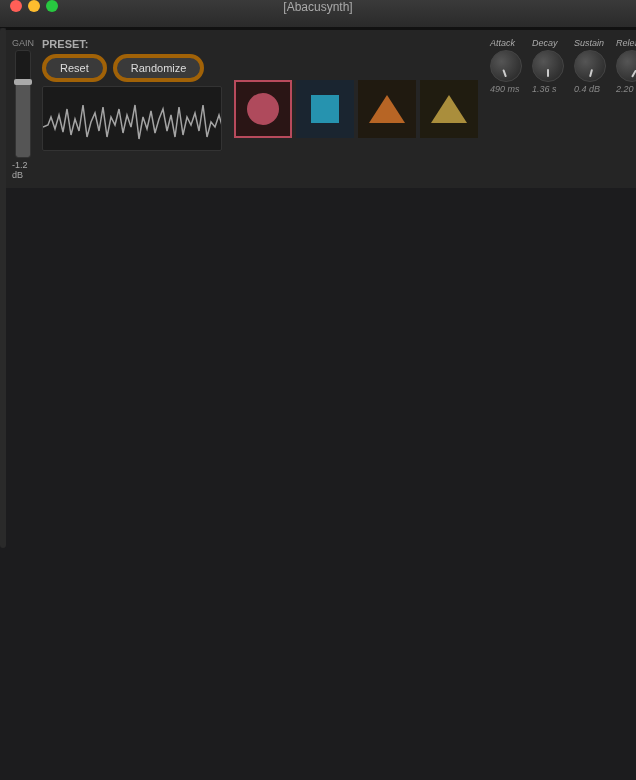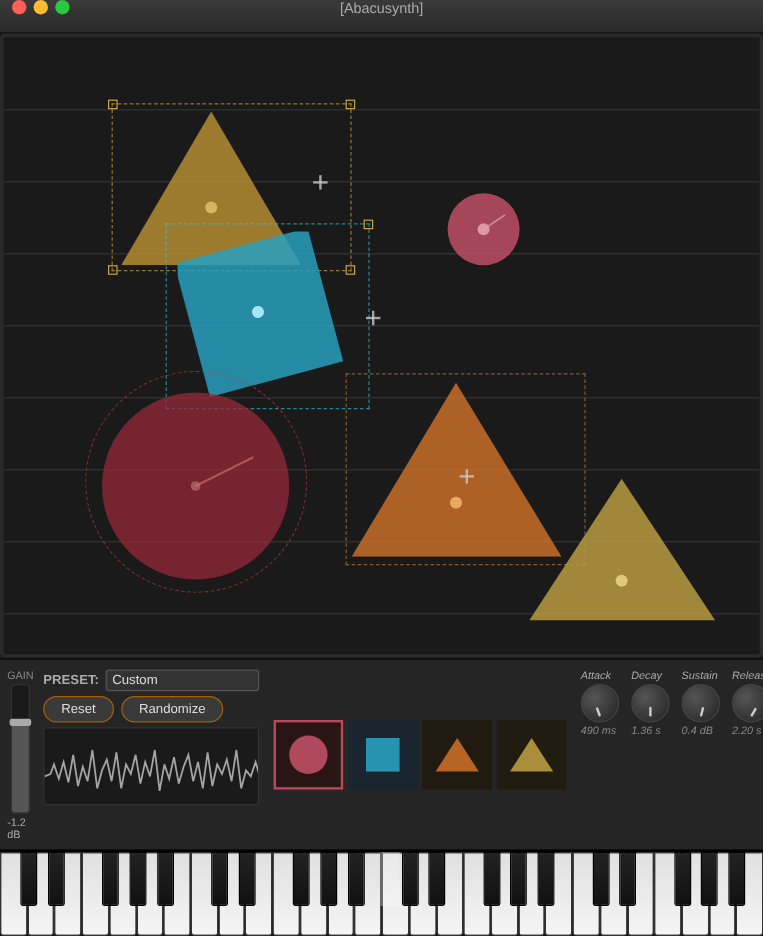--- a/index.html
+++ b/index.html
@@ -39,21 +39,21 @@
       color: #aaa;
       font-size: 12px;
     }
 
     
     .synth-body {
       width: 100%;
       height: 752px;
       background: #1c1c1e;
       display: flex;
-      flex-direction: column;
+      flex-direction: row;
     }
 
     
     .canvas-area {
       width: 100%;
       height: 520px;
       background: #1a1a1a;
       position: relative;
       border: 3px solid #2a2a2a;
       border-radius: 4px;
@@ -205,21 +205,21 @@
       border-radius: 3px;
       appearance: none;
       -webkit-appearance: none;
     }
     .button-row {
       display: flex;
       gap: 6px;
     }
     .ctrl-btn {
       background: #3a3a3a;
-      border: 1px solid #a16207;
+      border: 4px solid #a16207;
       color: #ddd;
       font-size: 11px;
       padding: 4px 14px;
       border-radius: 14px;
       cursor: pointer;
     }
 
     
     .waveform-area {
       width: 180px;
@@ -468,27 +468,20 @@
       <div class="gain-slider-container">
         <div class="gain-slider-fill"></div>
         <div class="gain-slider-thumb"></div>
       </div>
       <span class="gain-value">-1.2 dB</span>
     </div>
 
     <div class="left-controls">
       <div class="preset-row">
         <span class="preset-label">PRESET:</span>
-        <select class="preset-select">
-          <option>Custom</option>
-          <option>Default</option>
-          <option>Preset 1</option>
-          <option>Preset 2</option>
-          <option>Preset 3</option>
-        </select>
       </div>
       <div class="button-row">
         <button class="ctrl-btn">Reset</button>
         <button class="ctrl-btn">Randomize</button>
       </div>
 
       <div class="waveform-area">
         <svg width="180" height="65">
           <polyline fill="none" stroke="rgba(180,180,180,0.9)" stroke-width="1.5" points="0,40 5,38 8,30 12,42 16,28 20,45 24,22 28,48 32,32 36,44 40,18 44,50 48,35 52,26 56,44 60,20 64,50 68,30 72,38 76,22 80,46 84,28 88,40 92,18 96,52 100,30 104,42 108,24 112,46 116,32 120,22 124,44 128,28 132,50 136,20 140,48 144,30 148,38 152,26 156,44 160,18 164,50 168,35 172,40 176,28 180,42"></polyline>
         </svg>

